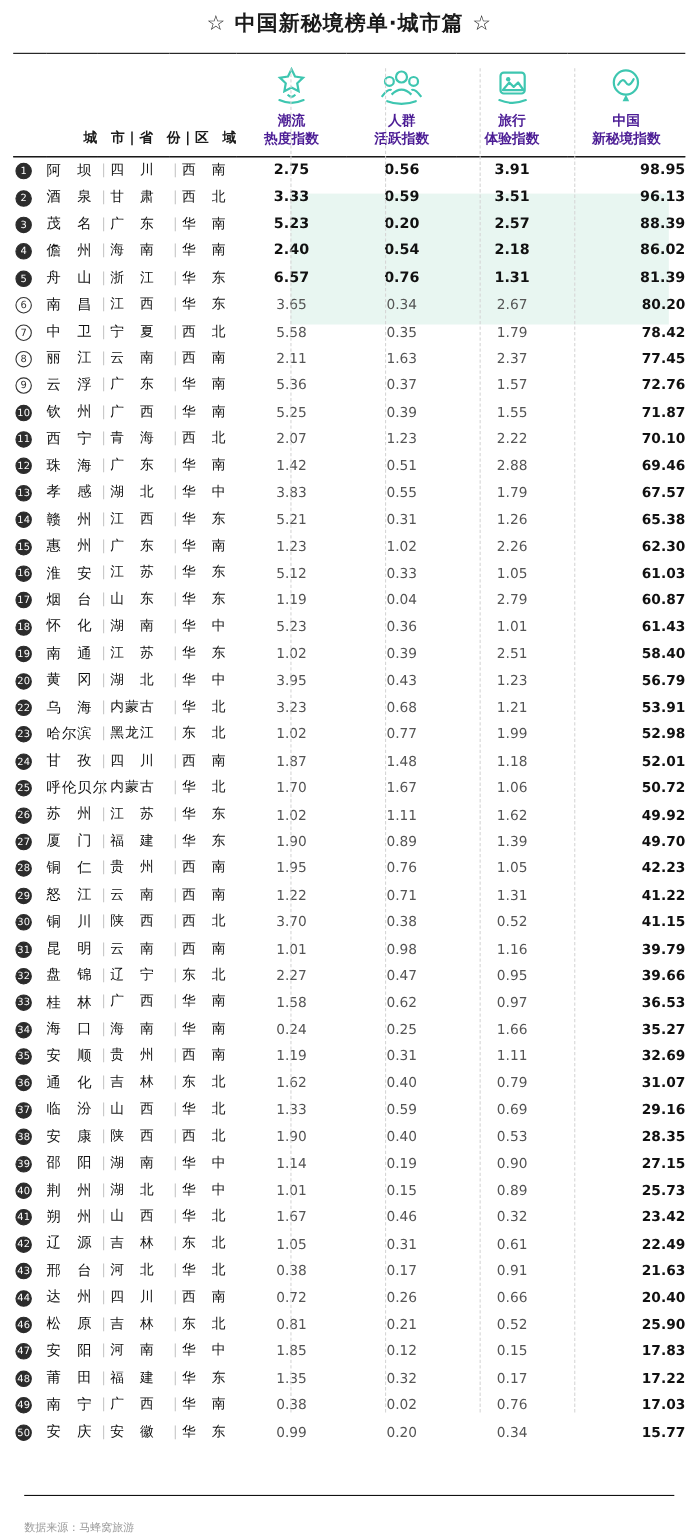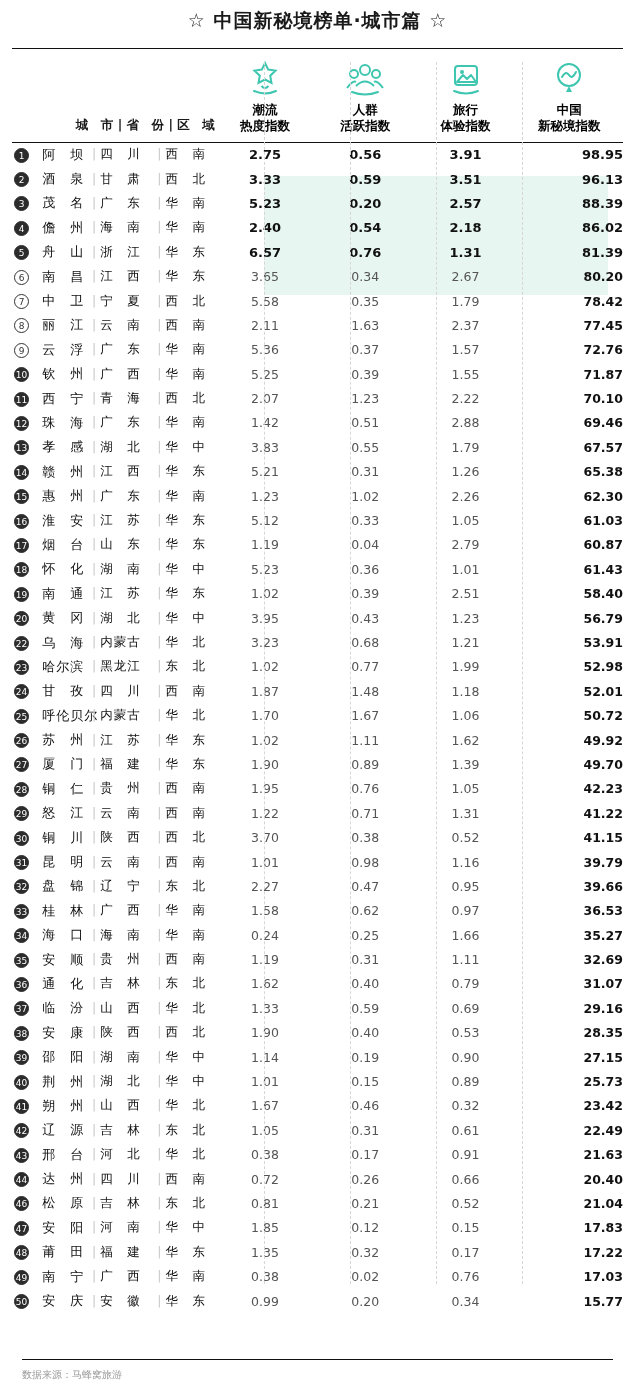--- a/index.html
+++ b/index.html
@@ -53,21 +53,21 @@
   }
   .hd-icon {
     height: 52px;
     text-align: center;
     vertical-align: bottom;
   }
   .hd-icon svg { display: inline-block; }
   .hdr-label {
     font-size: 12.5px;
     line-height: 16px;
-    color: #000000;
+    color: #4c1d95;
     text-align: center;
     padding-bottom: 8px;
     font-weight: bold;
   }
   .hdr-left {
     font-size: 12.5px;
     color: #1a1a1a;
     padding-bottom: 8px;
     font-weight: bold;
     white-space: nowrap;
@@ -137,21 +137,21 @@
     z-index: 2;
   }
   #vl1 { left: 264px; }
   #vl2 { left: 350px; }
   #vl3 { left: 436px; }
   #vl4 { left: 522px; }
 
   .footer {
     position: absolute;
     left: 22px;
-    bottom: 18px;
+    bottom: 4px;
     font-size: 10px;
     color: #9a9a9a;
   }
   .bottomrule {
     position: absolute;
     left: 22px;
     right: 22px;
     bottom: 40px;
     border-top: 1px solid #111;
     height: 0;
@@ -677,21 +677,21 @@
           <td class="num last">20.40</td>
         </tr>
         <tr class="row dark">
           <td class="rank-cell"><span class="badge">46</span></td>
           <td class="city">松　原</td>
           <td class="prov"><span class="sep">|</span>吉　林</td>
           <td class="reg"><span class="sep">|</span>东　北</td>
           <td class="num">0.81</td>
           <td class="num">0.21</td>
           <td class="num">0.52</td>
-          <td class="num last">21.04</td>
+          <td class="num last">25.90</td>
         </tr>
         <tr class="row dark">
           <td class="rank-cell"><span class="badge">47</span></td>
           <td class="city">安　阳</td>
           <td class="prov"><span class="sep">|</span>河　南</td>
           <td class="reg"><span class="sep">|</span>华　中</td>
           <td class="num">1.85</td>
           <td class="num">0.12</td>
           <td class="num">0.15</td>
           <td class="num last">17.83</td>

